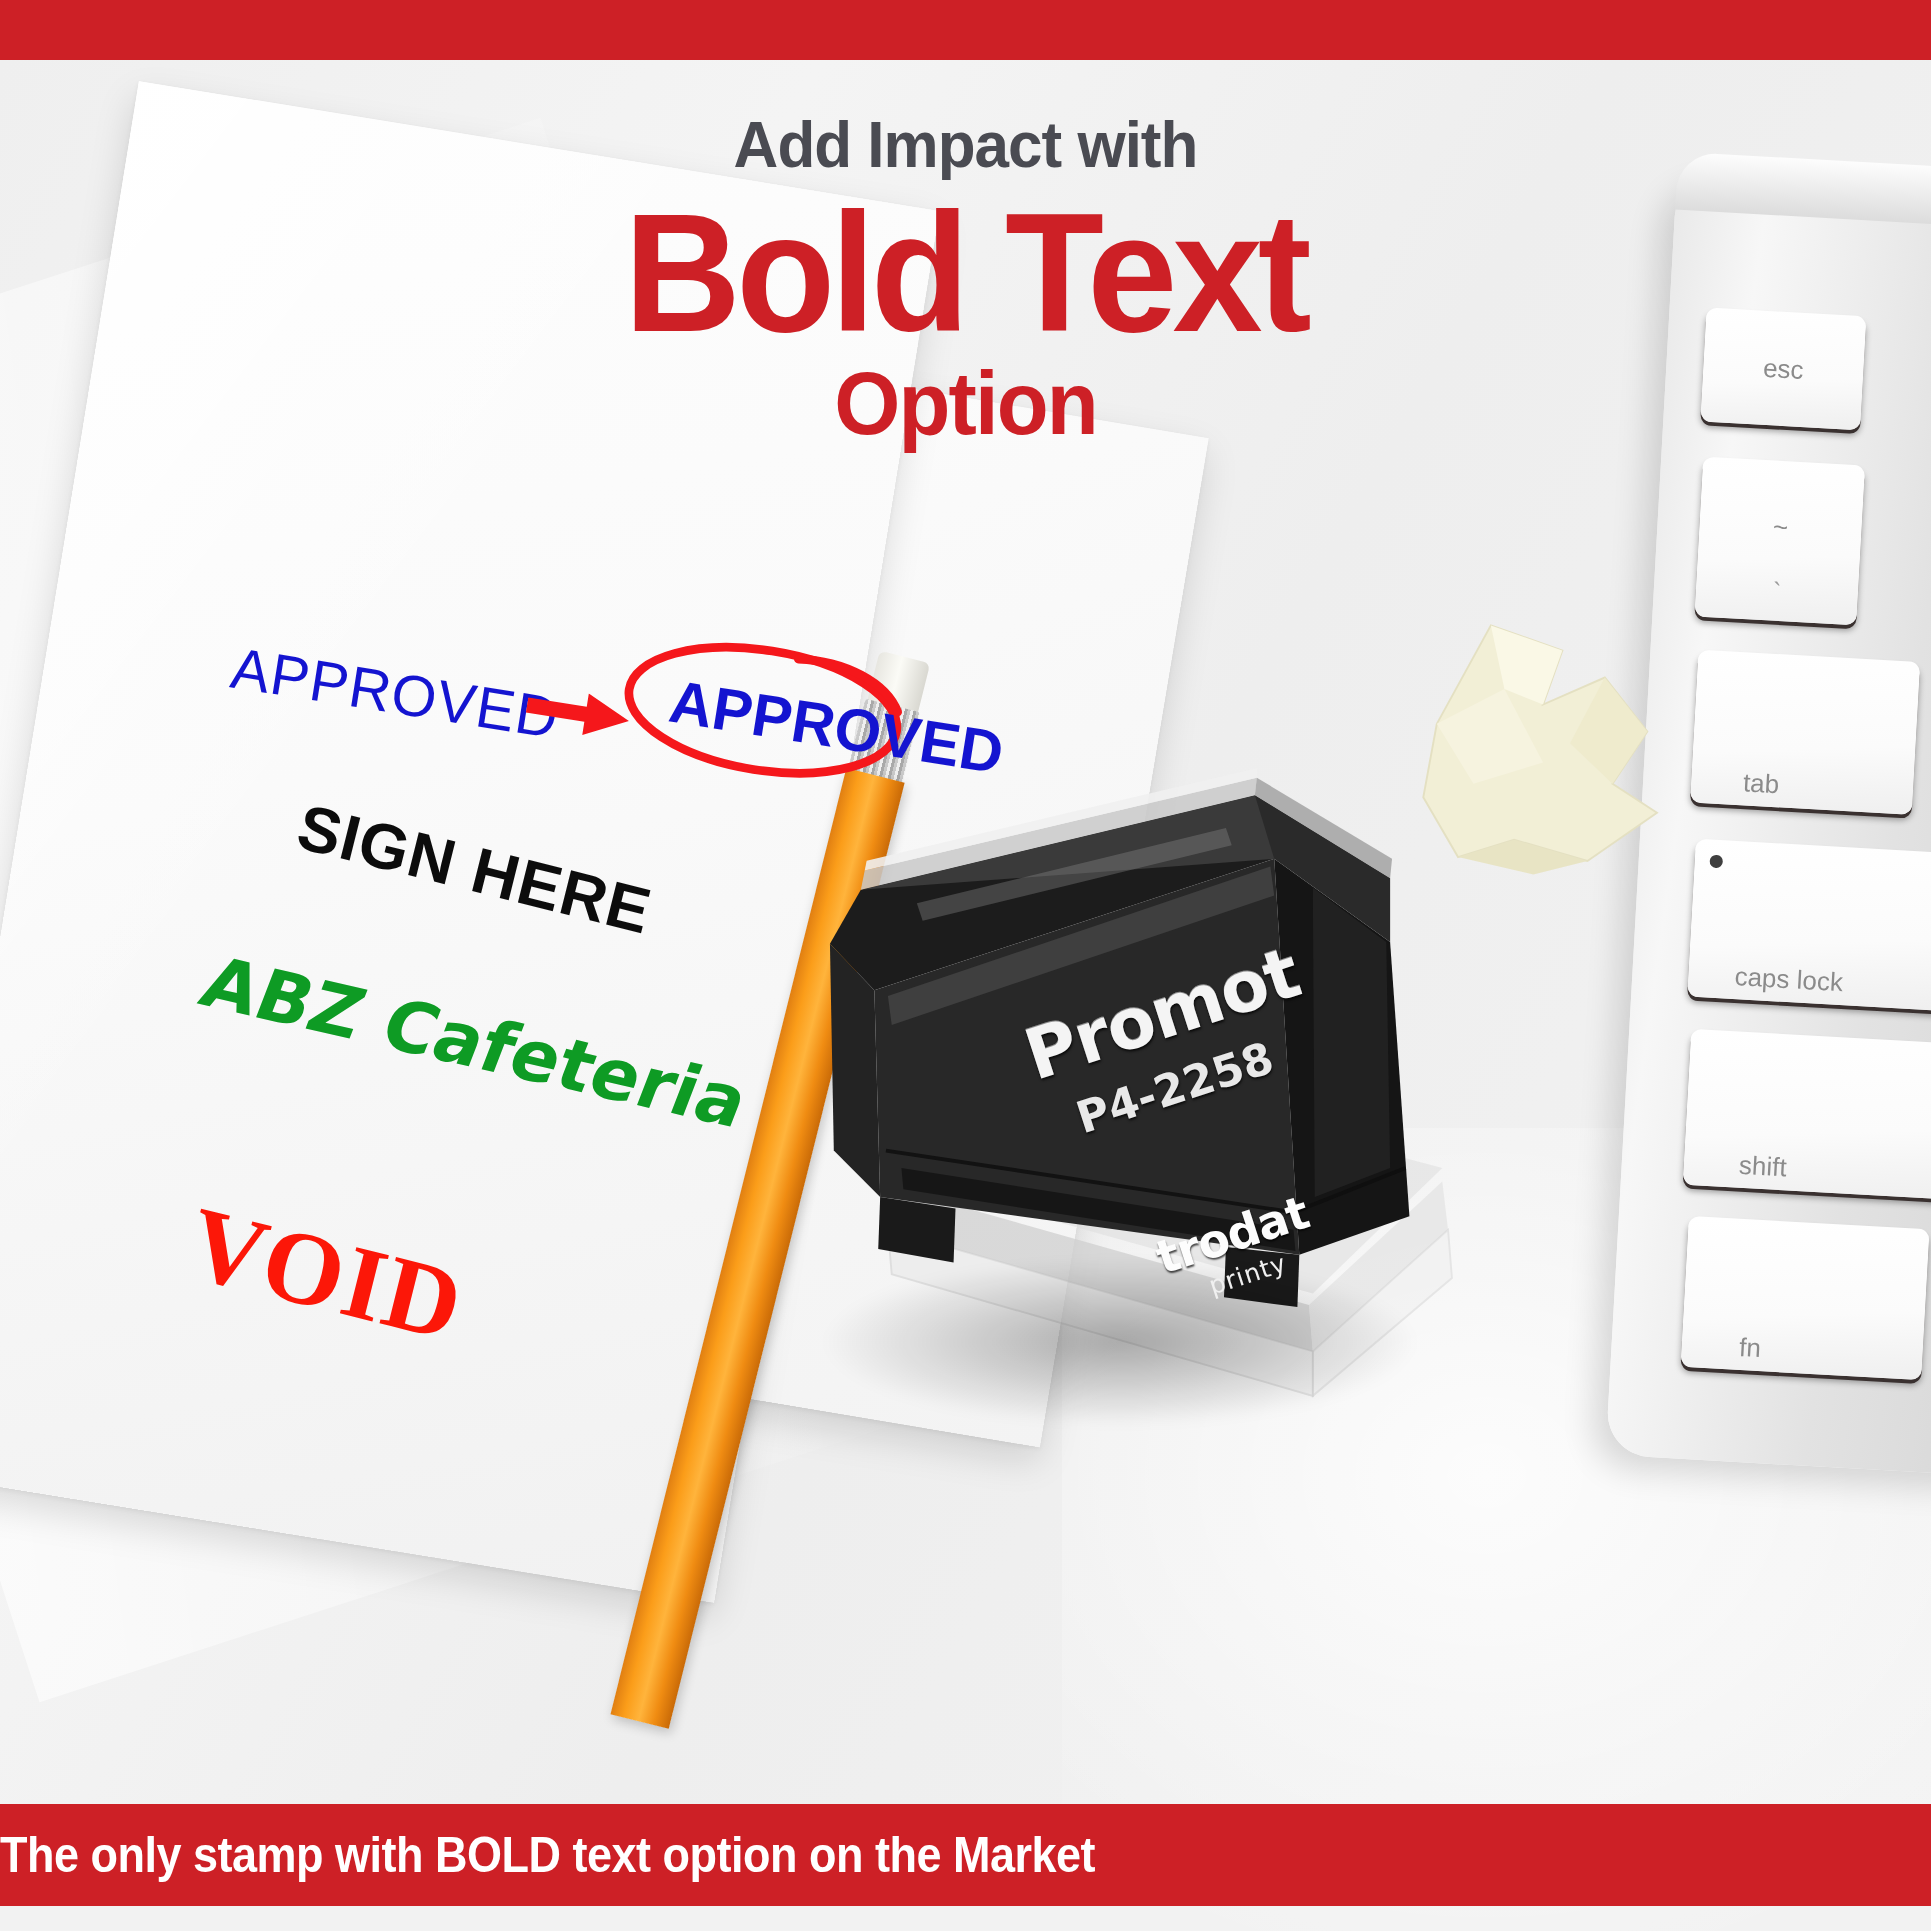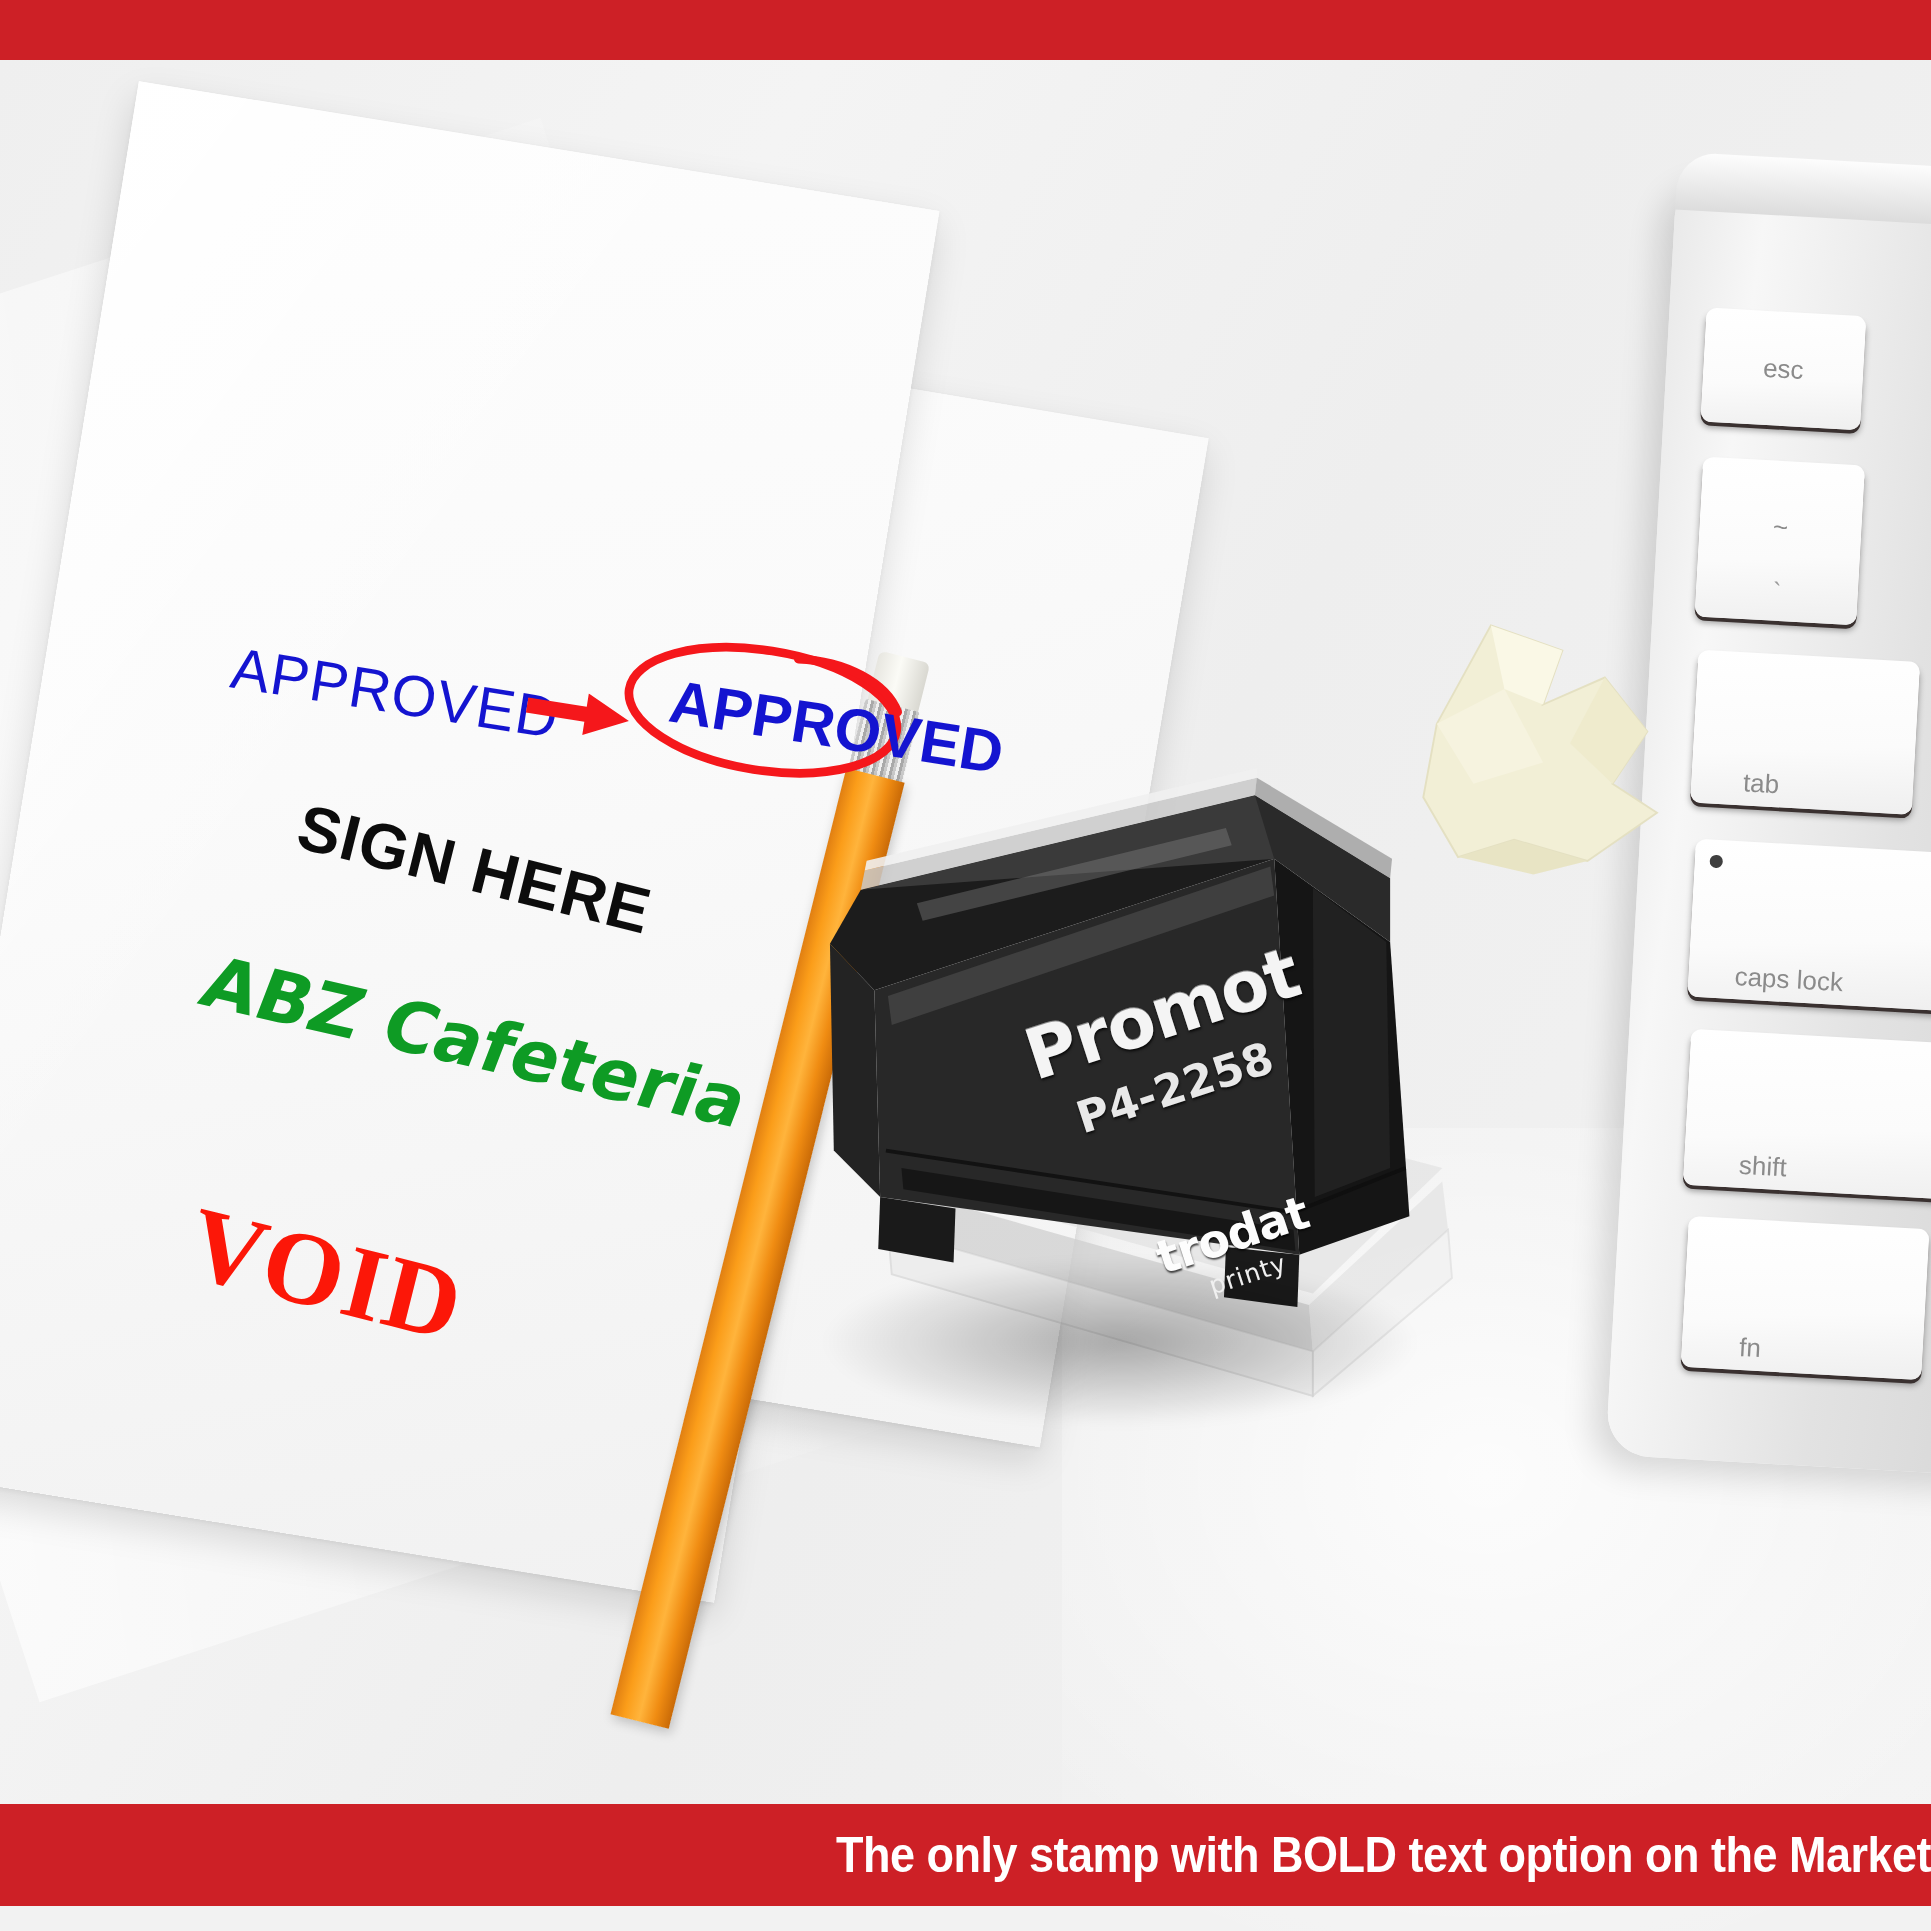--- a/index.html
+++ b/index.html
@@ -25,21 +25,21 @@
     width: 1931px;
     background: #cd2026;
     z-index: 60;
   }
   #bar-top { top: 0; height: 60px; }
   #bar-bottom {
     top: 1804px;
     height: 102px;
     display: flex;
     align-items: center;
-    justify-content: flex-end;
+    justify-content: flex-start;
   }
   #footer-text {
     color: #ffffff;
     font-size: 45px;
     font-weight: bold;
     letter-spacing: -0.5px;
     white-space: nowrap;
     transform: scaleY(1.1);
   }
 
@@ -451,20 +451,25 @@
       <polygon points="112,500 190,512 188,568 110,554" fill="#1a1a1a"></polygon>
       <polygon points="470,552 546,560 544,614 468,604" fill="#1a1a1a"></polygon>
     </svg>
 
     <div class="stamp-label" id="stamp-brand">Promot</div>
     <div class="stamp-label" id="stamp-model">P4-2258</div>
     <div class="stamp-label" id="stamp-trodat">trodat</div>
     <div class="stamp-label" id="stamp-printy">printy</div>
   </div>
 
+  <div id="headline">
+    <div id="headline-kicker">Add Impact with</div>
+    <div id="headline-main">Bold Text</div>
+    <div id="headline-sub">Option</div>
+  </div>
 
   <div class="bar" id="bar-top"></div>
   <div class="bar" id="bar-bottom">
     <div id="footer-text">The only stamp with BOLD text option on the Market</div>
   </div>
 
 </div>
 
 
 </body></html>

